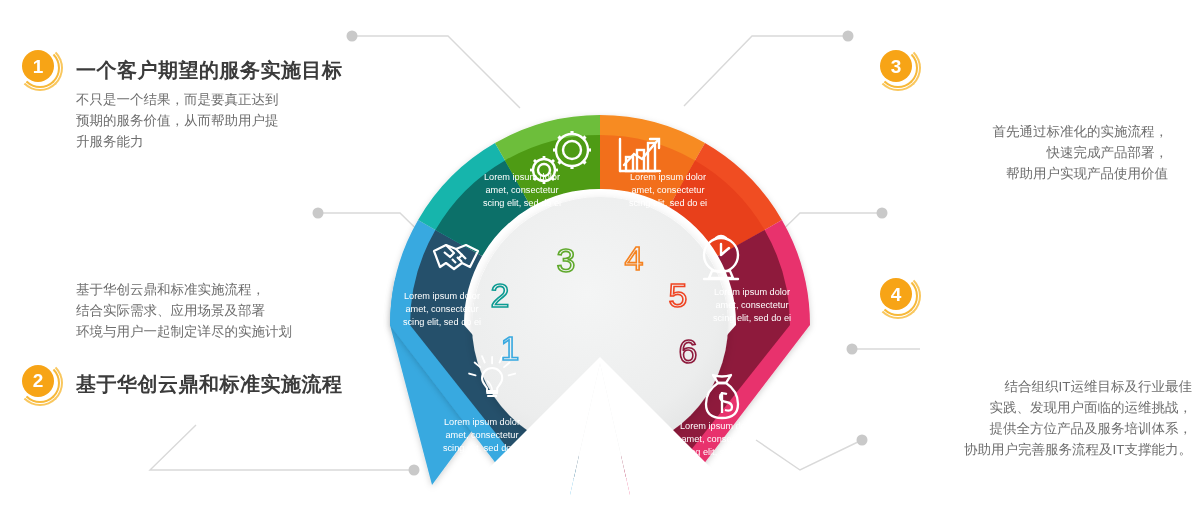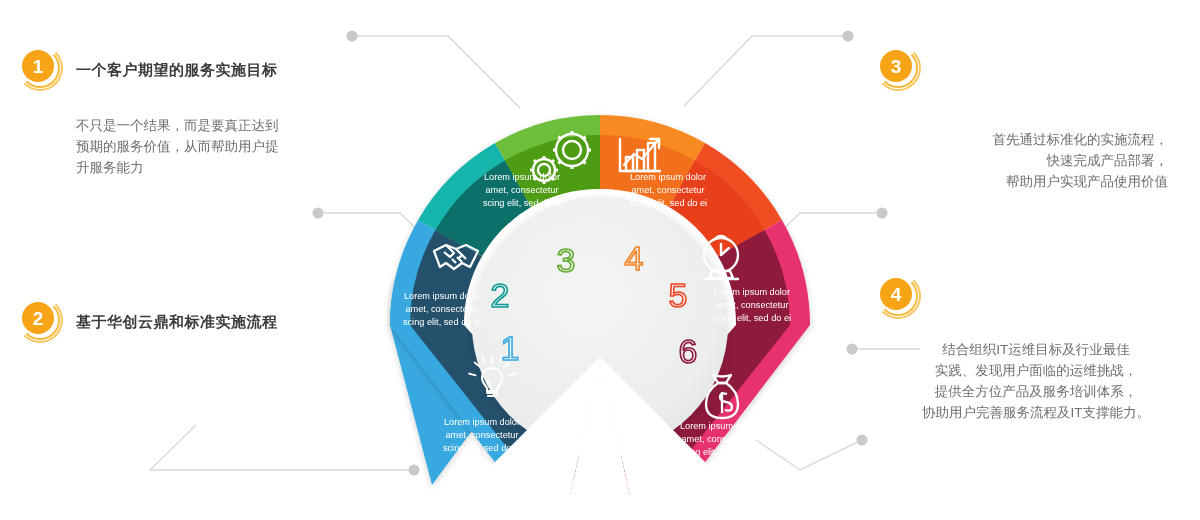--- a/index.html
+++ b/index.html
@@ -24,21 +24,21 @@
     background:#F7A416;display:flex;align-items:center;justify-content:center;
     color:#ffffff;font-size:19px;font-weight:bold;line-height:1;
   }
   .badge .ring{
     position:absolute;border-radius:50%;border:2px solid #F7B93A;
     border-left-color:transparent;border-top-color:transparent;
   }
   .badge .r1{left:-2px;top:-2px;width:36px;height:36px;}
   .badge .r2{left:-5px;top:-5px;width:42px;height:42px;border-color:#F9C75E;border-left-color:transparent;border-top-color:transparent;}
   .title{
-    font-size:15px;font-weight:bold;color:#3b3b3b;letter-spacing:.5px;
+    font-size:20px;font-weight:bold;color:#3b3b3b;letter-spacing:.5px;
     white-space:nowrap;
     text-align:center;
   }
   .body-txt{
     font-size:13.5px;color:#6e6e6e;line-height:1.55;white-space:pre-line;
   }
   .right .hdr{justify-content:flex-start;}
   .right .body-txt{text-align:right;}
 
   
@@ -81,58 +81,61 @@
 
   <div class="block left" style="left:22px;top:50px;">
     <div class="hdr">
       <div class="badge">
         <div class="ring r2"></div>
         <div class="ring r1"></div>
         <div class="disc">1</div>
       </div>
       <div class="title">一个客户期望的服务实施目标</div>
     </div>
-    <div class="body-txt" style="margin-top:26px;margin-left:54px;">不只是一个结果，而是要真正达到
+    <div class="body-txt" style="margin-left:54px;">不只是一个结果，而是要真正达到
 预期的服务价值，从而帮助用户提
 升服务能力</div>
   </div>
 
   <div class="block left" style="left:22px;top:280px;">
+    <div class="body-txt" style="margin-left:54px;">基于华创云鼎和标准实施流程，
+结合实际需求、应用场景及部署
+环境与用户一起制定详尽的实施计划</div>
     <div class="hdr" style="margin-top:22px;">
       <div class="badge">
         <div class="ring r2"></div>
         <div class="ring r1"></div>
         <div class="disc">2</div>
       </div>
       <div class="title">基于华创云鼎和标准实施流程</div>
     </div>
   </div>
 
   <div class="block right" style="left:880px;top:50px;">
     <div class="hdr">
       <div class="badge">
         <div class="ring r2"></div>
         <div class="ring r1"></div>
         <div class="disc">3</div>
       </div>
     </div>
-    <div class="body-txt" style="margin-top:40px;width:288px;">首先通过标准化的实施流程，
+    <div class="body-txt" style="margin-top:32px;width:288px;">首先通过标准化的实施流程，
 快速完成产品部署，
 帮助用户实现产品使用价值</div>
   </div>
 
   <div class="block right" style="left:880px;top:278px;">
     <div class="hdr">
       <div class="badge">
         <div class="ring r2"></div>
         <div class="ring r1"></div>
         <div class="disc">4</div>
       </div>
     </div>
-    <div class="body-txt" style="margin-top:22px;width:312px;text-align:center;">结合组织IT运维目标及行业最佳
+    <div class="body-txt" style="margin-top:59px;width:312px;">结合组织IT运维目标及行业最佳
 实践、发现用户面临的运维挑战，
 提供全方位产品及服务培训体系，
 协助用户完善服务流程及IT支撑能力。</div>
   </div>
 
   <div id="wheel">
   <svg viewBox="0 0 460 400" width="460" height="400">
     <defs>
 
       <radialGradient id="hubGrad" cx="45%" cy="38%" r="72%">

